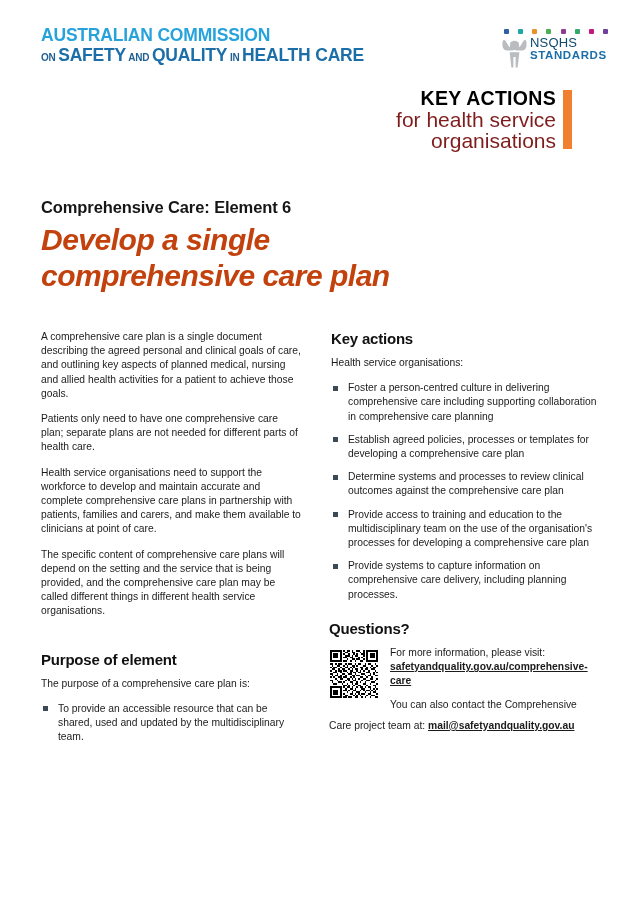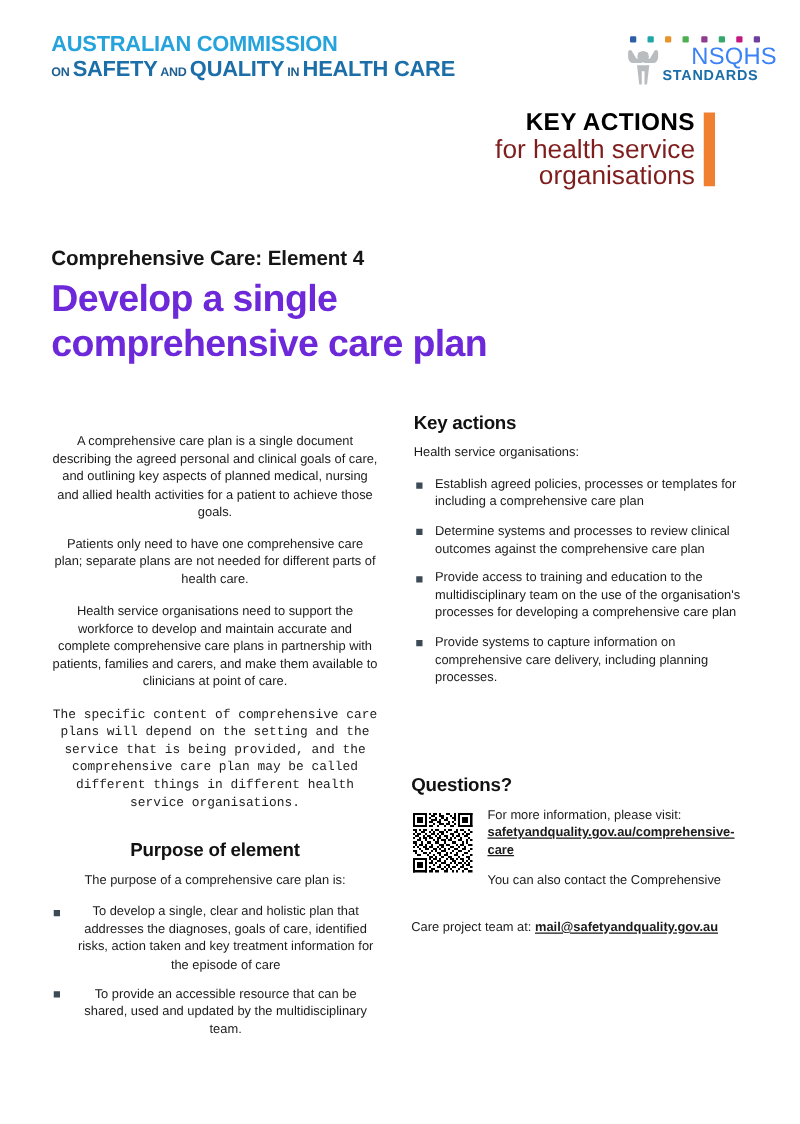--- a/index.html
+++ b/index.html
@@ -76,25 +76,24 @@
     left: 0; top: 11px;
     width: 27px; height: 30px;
   }
   .nsqhs-text {
     position: absolute;
     left: 29px; top: 9px;
     line-height: 1.0;
   }
   .nsqhs-text .n1 {
     display: block;
-    font-size: 19px;
+    font-size: 13px;
     font-weight: normal;
-    color: #3b82f6;
+    color: #0c4a6e;
     letter-spacing: 0.2px;
-    margin-left: 23px;
   }
   .nsqhs-text .n2 {
     display: block;
     font-size: 11.5px;
     font-weight: bold;
     color: #1B6EA8;
     letter-spacing: 0.6px;
     margin-top: 1px;
   }
 
@@ -135,46 +134,46 @@
     font-weight: bold;
     color: #161616;
     letter-spacing: -0.1px;
   }
   .main-title {
     position: absolute;
     left: 41px; top: 222px;
     width: 480px;
     font-size: 30px;
     font-weight: bold;
-    color: #6d28d9;
+    color: #c2410c;
     line-height: 36px;
     letter-spacing: -0.5px;
+    font-style: italic;
   }
   .main-title span { display: block; }
 
   
   .col-left {
     position: absolute;
-    left: 41px; top: 347px;
+    left: 41px; top: 330px;
     width: 262px;
-    text-align: center;
   }
   .col-right {
     position: absolute;
     left: 331px; top: 330px;
     width: 268px;
   }
 
   p.body {
     margin: 0 0 11px 0;
     font-size: 10.3px;
     line-height: 14.2px;
     color: #1b1b1b;
   }
-  p.body:last-child { margin-bottom: 0; font-family: Liberation Mono, monospace; }
+  p.body:last-child { margin-bottom: 10px; }
 
   h2.section {
     margin: 0 0 9px 0;
     font-size: 15px;
     font-weight: bold;
     color: #111111;
     letter-spacing: -0.2px;
   }
   .section-gap { height: 22px; }
 
@@ -219,21 +218,21 @@
     font-size: 10.3px;
     line-height: 14.2px;
   }
   .qr-text .ln { display: block; }
   a.link {
     color: #1b1b1b;
     font-weight: bold;
     text-decoration: underline;
   }
   .contact-line {
-    margin-top: 24px;
+    margin-top: 7px;
     font-size: 10.3px;
     line-height: 14.2px;
   }
 
   
   .footer { position: absolute; left: 0; bottom: 0; width: 640px; height: 110px; }
 </style>
 </head>
 <body>
 
@@ -271,47 +270,47 @@
   </div>
 
   <div class="key-actions-block">
     <div class="key-actions-bar"></div>
     <span class="ka-l1">KEY ACTIONS</span>
     <span class="ka-l2">for health service</span>
     <span class="ka-l3">organisations</span>
   </div>
 </div>
 
-<div class="eyebrow">Comprehensive Care: Element 4</div>
+<div class="eyebrow">Comprehensive Care: Element 6</div>
 <div class="main-title">
   <span>Develop a single</span>
   <span>comprehensive care plan</span>
 </div>
 
 <div class="col-left">
   <div id="intro-paragraphs">
       <p class="body">A comprehensive care plan is a single document describing the agreed personal and clinical goals of care, and outlining key aspects of planned medical, nursing and allied health activities for a patient to achieve those goals.</p>
       <p class="body">Patients only need to have one comprehensive care plan; separate plans are not needed for different parts of health care.</p>
       <p class="body">Health service organisations need to support the workforce to develop and maintain accurate and complete comprehensive care plans in partnership with patients, families and carers, and make them available to clinicians at point of care.</p>
       <p class="body">The specific content of comprehensive care plans will depend on the setting and the service that is being provided, and the comprehensive care plan may be called different things in different health service organisations.</p>
     </div>
   <div class="section-gap"></div>
   <h2 class="section">Purpose of element</h2>
   <p class="body">The purpose of a comprehensive care plan is:</p>
   <ul class="bullets" id="purpose-list">
-      <li><span class="sq"></span><span>To develop a single, clear and holistic plan that addresses the diagnoses, goals of care, identified risks, action taken and key treatment information for the episode of care</span></li>
       <li><span class="sq"></span><span>To provide an accessible resource that can be shared, used and updated by the multidisciplinary team.</span></li>
     </ul>
 </div>
 
 <div class="col-right">
   <h2 class="section">Key actions</h2>
   <p class="body">Health service organisations:</p>
   <ul class="bullets" id="key-actions-list">
-      <li><span class="sq"></span><span>Establish agreed policies, processes or templates for including a comprehensive care plan</span></li>
+      <li><span class="sq"></span><span>Foster a person-centred culture in delivering comprehensive care including supporting collaboration in comprehensive care planning</span></li>
+      <li><span class="sq"></span><span>Establish agreed policies, processes or templates for developing a comprehensive care plan</span></li>
       <li><span class="sq"></span><span>Determine systems and processes to review clinical outcomes against the comprehensive care plan</span></li>
       <li><span class="sq"></span><span>Provide access to training and education to the multidisciplinary team on the use of the organisation's processes for developing a comprehensive care plan</span></li>
       <li><span class="sq"></span><span>Provide systems to capture information on comprehensive care delivery, including planning processes.</span></li>
     </ul>
 </div>
 
 <div class="questions-wrap">
   <h2 class="section">Questions?</h2>
   <div class="qr-row">
     <div class="qr-code">

